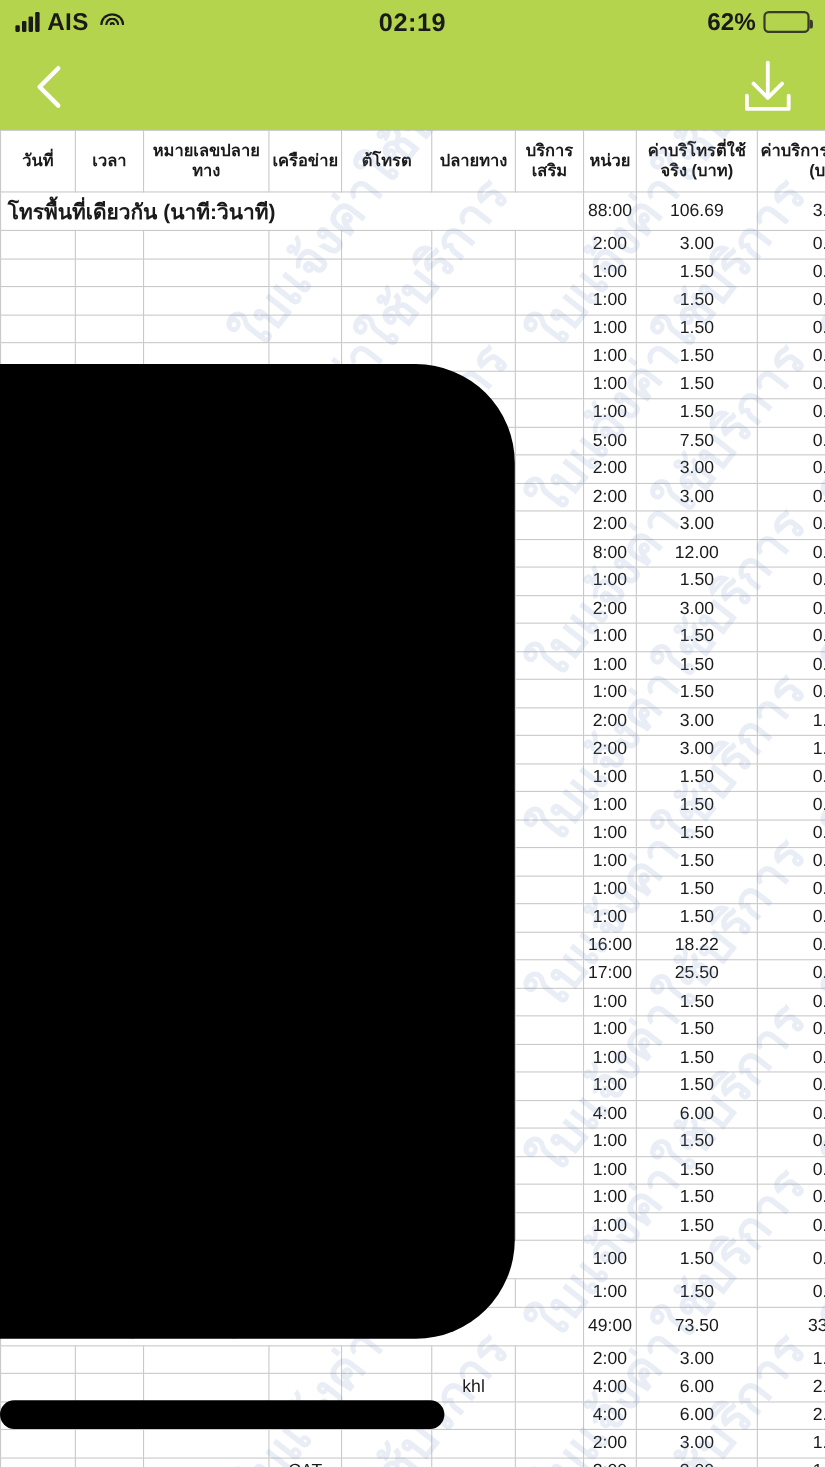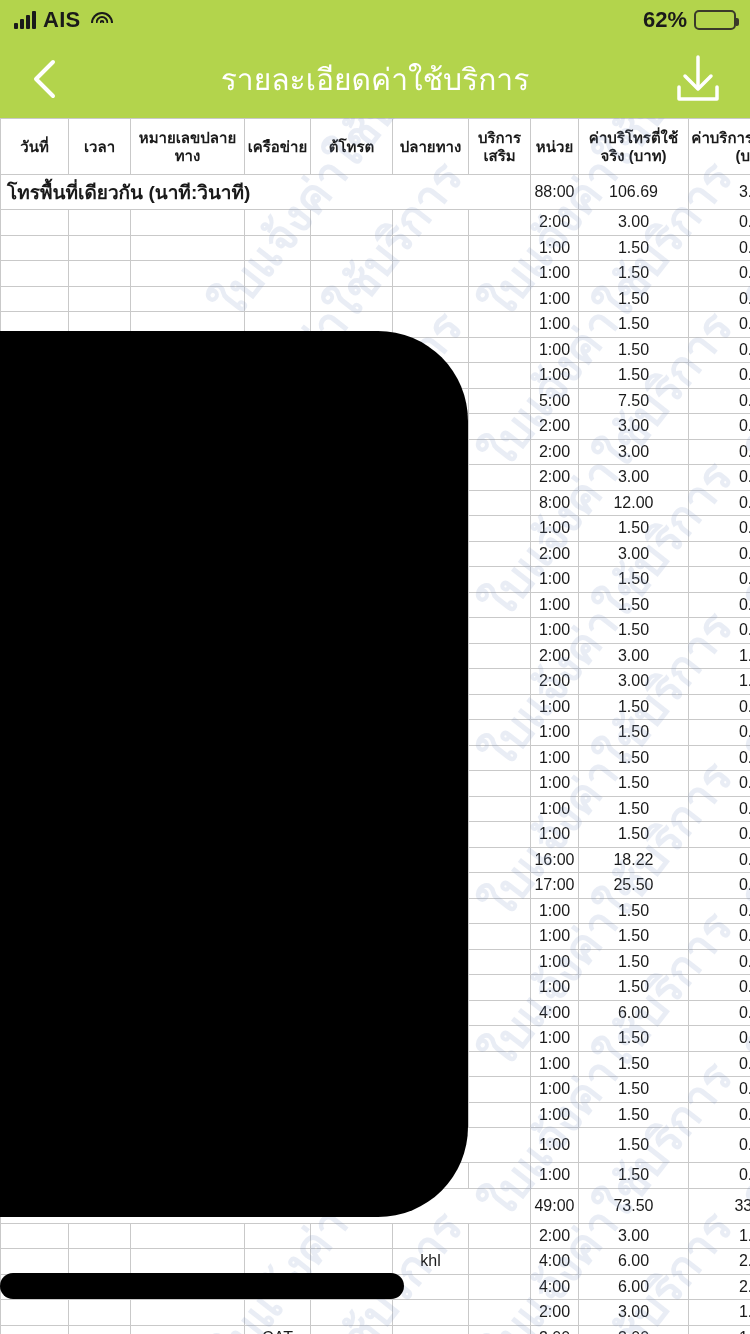--- a/index.html
+++ b/index.html
@@ -172,33 +172,33 @@
           <i></i>
           <i></i>
         </span>
       <span class="carrier">AIS</span>
       <span class="wifi">
           <span></span>
           <span></span>
           <span></span>
         </span>
     </div>
+    <div class="sb-center">02:19</div>
     <div class="sb-right">
       <span class="batt-pct">62%</span>
       <span class="battery"><span class="lvl" id="batt-lvl" style="width: 62%;"></span></span>
     </div>
   </div>
 
   <div class="header">
     <div class="back-btn">
       <svg width="26" height="42" viewBox="0 0 26 42">
         <polyline points="22,4 5,21 22,38" fill="none" stroke="#ffffff" stroke-width="4" stroke-linecap="round" stroke-linejoin="round"></polyline>
       </svg>
     </div>
-    <div class="header-title">รายละเอียดค่าใช้บริการ</div>
     <div class="dl-btn">
       <svg width="54" height="52" viewBox="0 0 54 52">
         <line x1="27" y1="4" x2="27" y2="34" stroke="#ffffff" stroke-width="3.5" stroke-linecap="round"></line>
         <polyline points="14,23 27,36 40,23" fill="none" stroke="#ffffff" stroke-width="3.5" stroke-linecap="round" stroke-linejoin="round"></polyline>
         <polyline points="8,34 8,46 46,46 46,34" fill="none" stroke="#ffffff" stroke-width="3.5" stroke-linecap="round" stroke-linejoin="round"></polyline>
       </svg>
     </div>
   </div>
 
   <div class="table-wrap">

